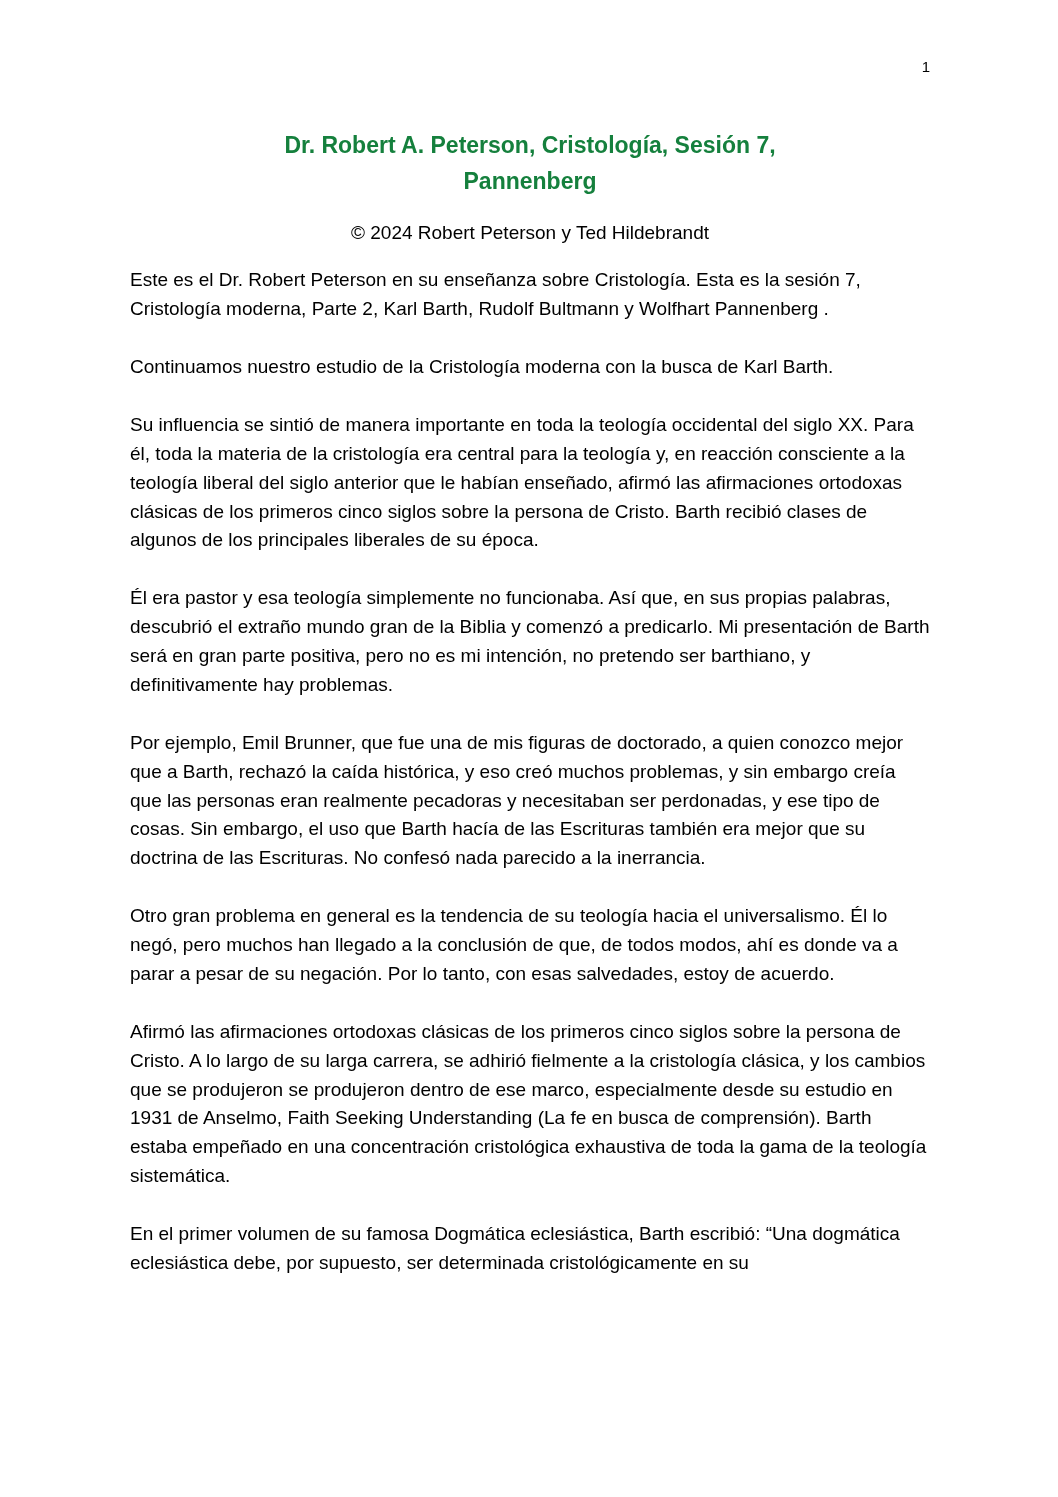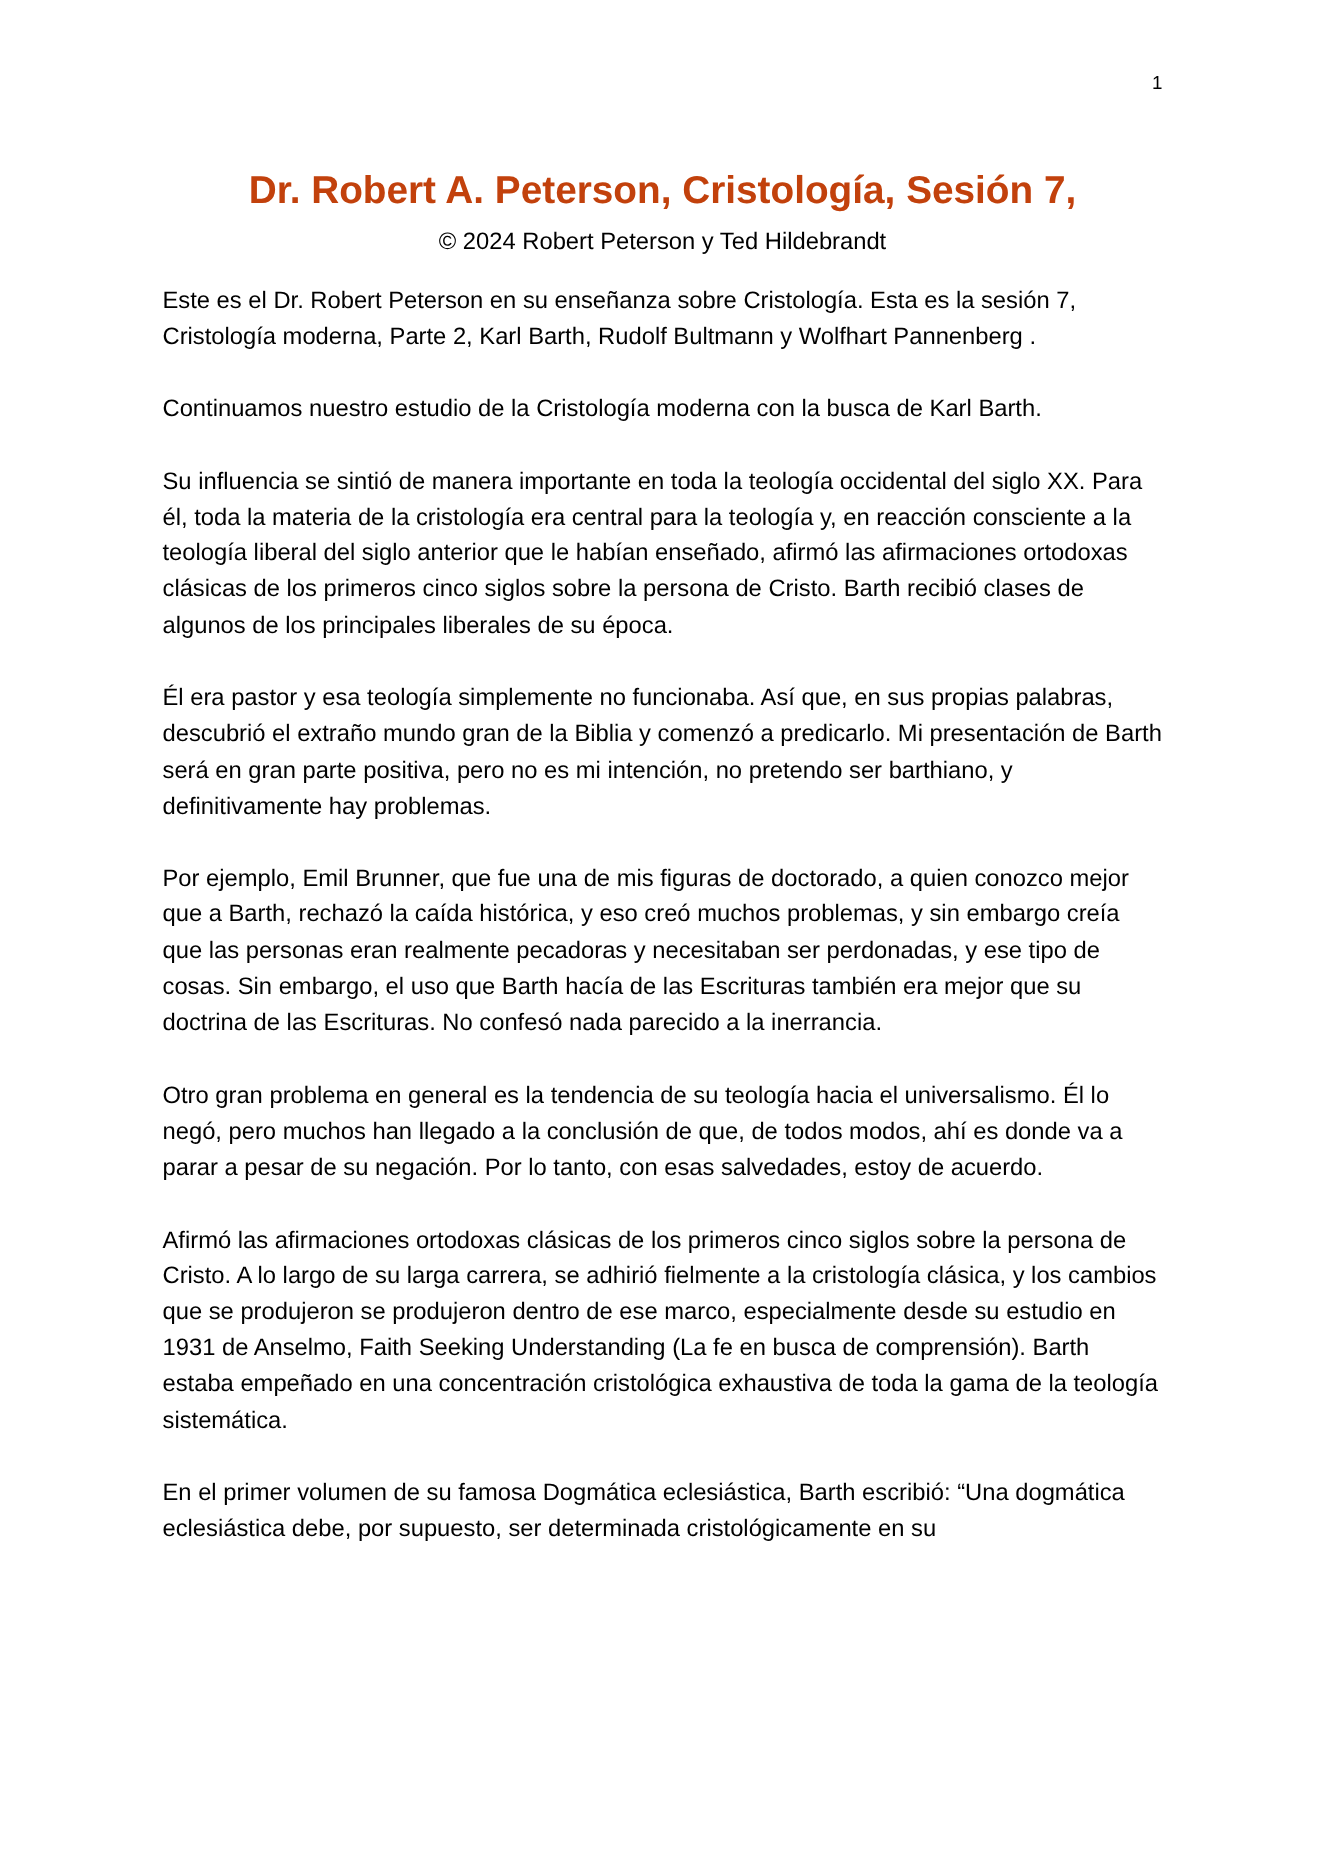--- a/index.html
+++ b/index.html
@@ -24,32 +24,32 @@
     right: 128px;
     font-size: 15px;
     color: #000000;
   }
   .content {
     padding: 128px 128px 0 130px;
   }
   .doc-title {
     margin: 0;
     text-align: center;
-    font-size: 31px;
+    font-size: 23px;
     font-weight: bold;
     line-height: 1.55;
-    color: #c2410c;
+    color: #15803d;
   }
   .doc-title .title-line {
     display: block;
   }
   .copyright {
     text-align: center;
     font-size: 19px;
-    margin-top: 7px;
+    margin-top: 23px;
     color: #000000;
   }
   .body-text {
     margin-top: 22px;
     font-size: 19px;
     line-height: 1.52;
     text-align: left;
   }
   .body-text p {
     margin: 0 0 29px 0;
@@ -59,20 +59,21 @@
 <body>
 
 <div class="page">
 
   <div class="page-number">1</div>
 
   <div class="content">
 
     <h1 class="doc-title">
       <span class="title-line">Dr. Robert A. Peterson, Cristología, Sesión 7,</span>
+      <span class="title-line">Pannenberg</span>
     </h1>
 
     <div class="copyright">© 2024 Robert Peterson y Ted Hildebrandt</div>
 
     <div class="body-text">
       <p>Este es el Dr. Robert Peterson en su enseñanza sobre Cristología. Esta es la sesión 7, Cristología moderna, Parte 2, Karl Barth, Rudolf Bultmann y Wolfhart Pannenberg .</p>
       <p>Continuamos nuestro estudio de la Cristología moderna con la busca de Karl Barth.</p>
       <p>Su influencia se sintió de manera importante en toda la teología occidental del siglo XX. Para él, toda la materia de la cristología era central para la teología y, en reacción consciente a la teología liberal del siglo anterior que le habían enseñado, afirmó las afirmaciones ortodoxas clásicas de los primeros cinco siglos sobre la persona de Cristo. Barth recibió clases de algunos de los principales liberales de su época.</p>
       <p>Él era pastor y esa teología simplemente no funcionaba. Así que, en sus propias palabras, descubrió el extraño mundo gran de la Biblia y comenzó a predicarlo. Mi presentación de Barth será en gran parte positiva, pero no es mi intención, no pretendo ser barthiano, y definitivamente hay problemas.</p>
       <p>Por ejemplo, Emil Brunner, que fue una de mis figuras de doctorado, a quien conozco mejor que a Barth, rechazó la caída histórica, y eso creó muchos problemas, y sin embargo creía que las personas eran realmente pecadoras y necesitaban ser perdonadas, y ese tipo de cosas. Sin embargo, el uso que Barth hacía de las Escrituras también era mejor que su doctrina de las Escrituras. No confesó nada parecido a la inerrancia.</p>

